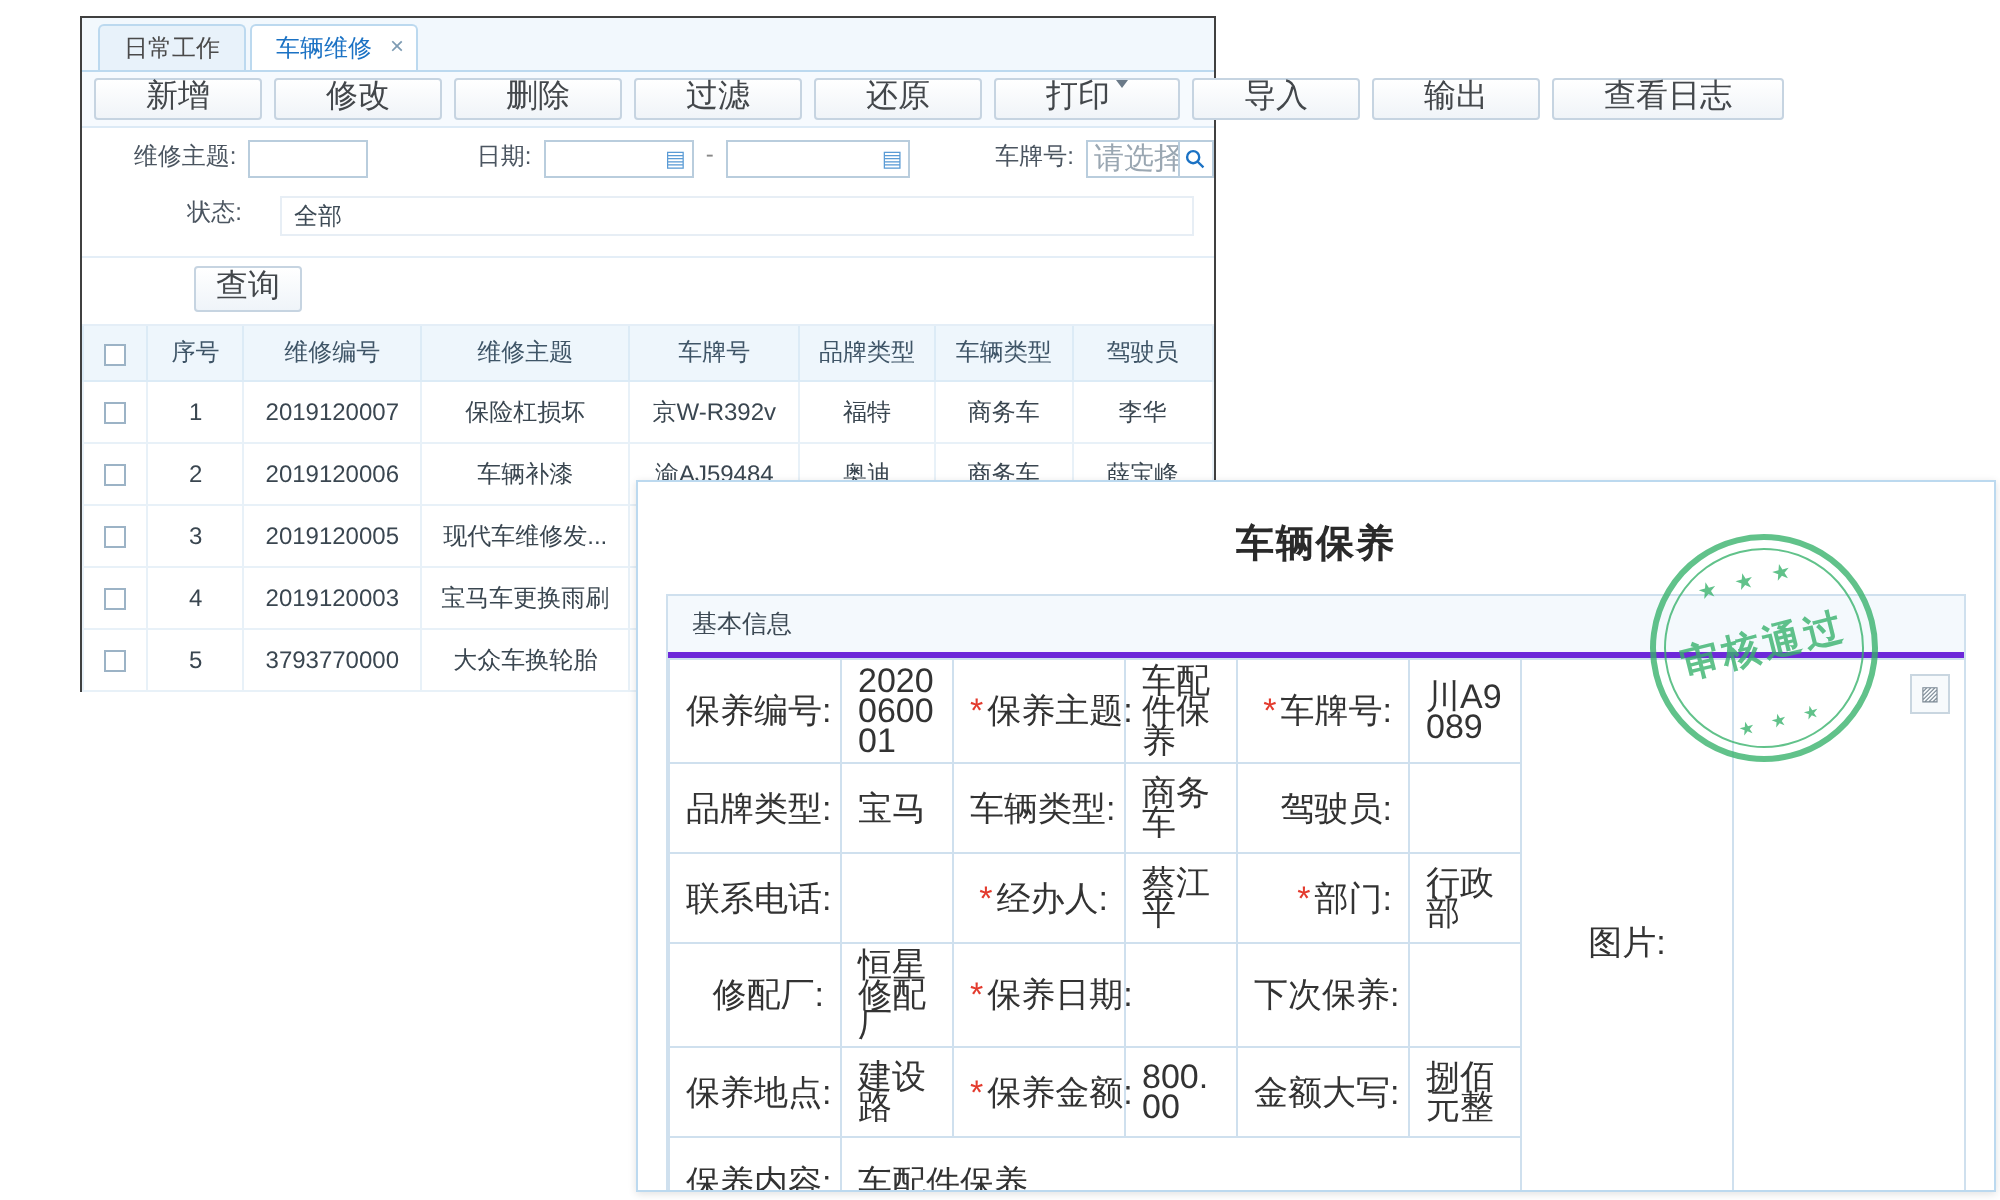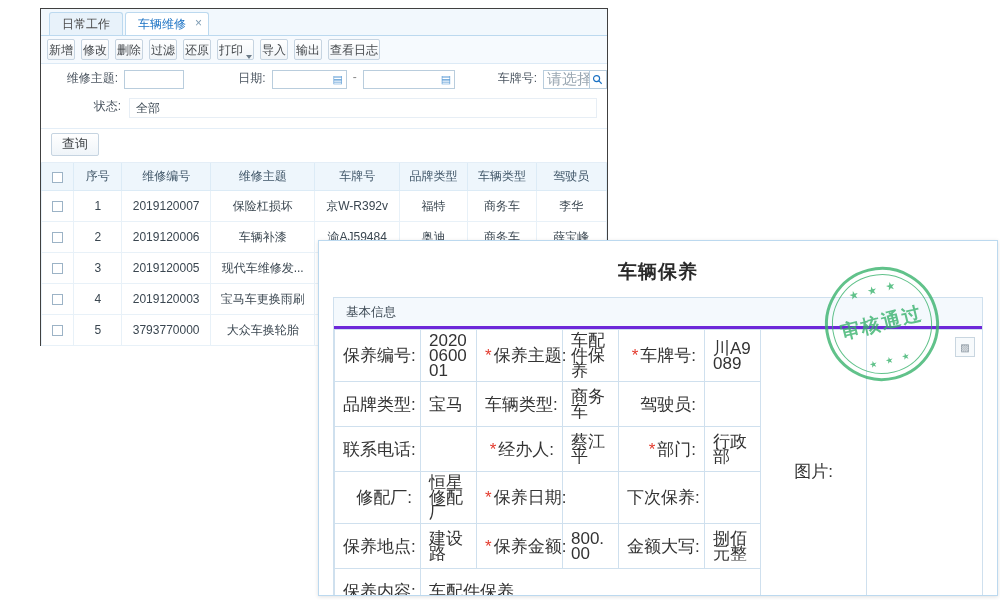--- a/index.html
+++ b/index.html
@@ -69,29 +69,29 @@
     border-bottom: 1px solid #dceaf6;
     display: flex;
     align-items: center;
     padding: 0 6px;
     box-sizing: border-box;
     gap: 6px;
   }
   .tbtn {
     height: 19px;
     line-height: 18px;
-    padding: 0 1px;
-    font-size: 12px;
+    padding: 0 25px;
+    font-size: 16px;
     color: #43474b;
     background: linear-gradient(#ffffff, #f0f4f8);
     border: 1px solid #c6d4e1;
     border-radius: 2px;
     white-space: nowrap;
     display: inline-flex;
-    align-items: flex-end;
+    align-items: flex-start;
     gap: 3px;
   }
   .caret {
     display: inline-block;
     width: 0; height: 0;
     border-left: 3px solid transparent;
     border-right: 3px solid transparent;
     border-top: 4px solid #6b7a88;
   }
 
@@ -171,26 +171,27 @@
     box-sizing: border-box;
   }
   .qrow {
     padding: 4px 0 6px 10px;
     border-bottom: 1px solid #e4eef7;
   }
   .qbtn {
     height: 21px;
     line-height: 20px;
     padding: 0 10px;
-    font-size: 13px;
+    font-size: 16px;
     color: #43474b;
     background: linear-gradient(#ffffff, #eff4f9);
     border: 1px solid #c6d4e1;
     border-radius: 2px;
     display: inline-block;
+    margin-left: 46px;
   }
 
   table.grid {
     width: 100%;
     border-collapse: collapse;
     font-size: 12px;
     table-layout: fixed;
   }
   table.grid th {
     background: #eef6fc;
@@ -419,21 +420,21 @@
             <svg width="11" height="11" viewBox="0 0 12 12">
               <circle cx="5" cy="5" r="3.3" fill="none" stroke="#1b72c4" stroke-width="1.3"></circle>
               <line x1="7.5" y1="7.5" x2="10.6" y2="10.6" stroke="#1b72c4" stroke-width="1.3"></line>
             </svg>
           </span>
         </span>
       </div>
 
       <div class="srow">
         <span class="slabel" style="width:70px">状态:</span>
-        <span class="statebox" style="margin-left:8px">全部</span>
+        <span class="statebox" style="margin-left:19px">全部</span>
       </div>
     </div>
 
     <div class="qrow">
       <div class="qbtn">查询</div>
     </div>
 
     <table class="grid">
       <colgroup>
         <col style="width:32px">

